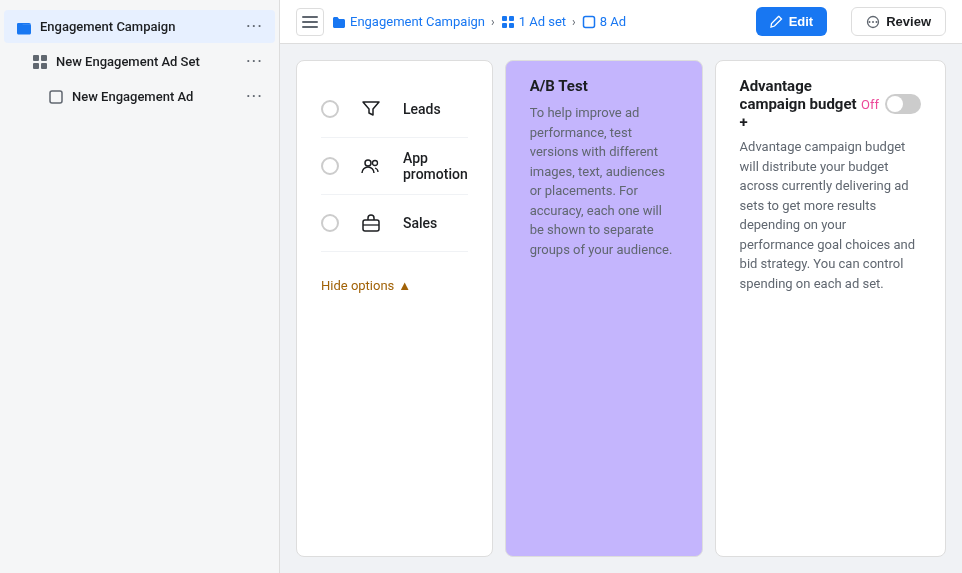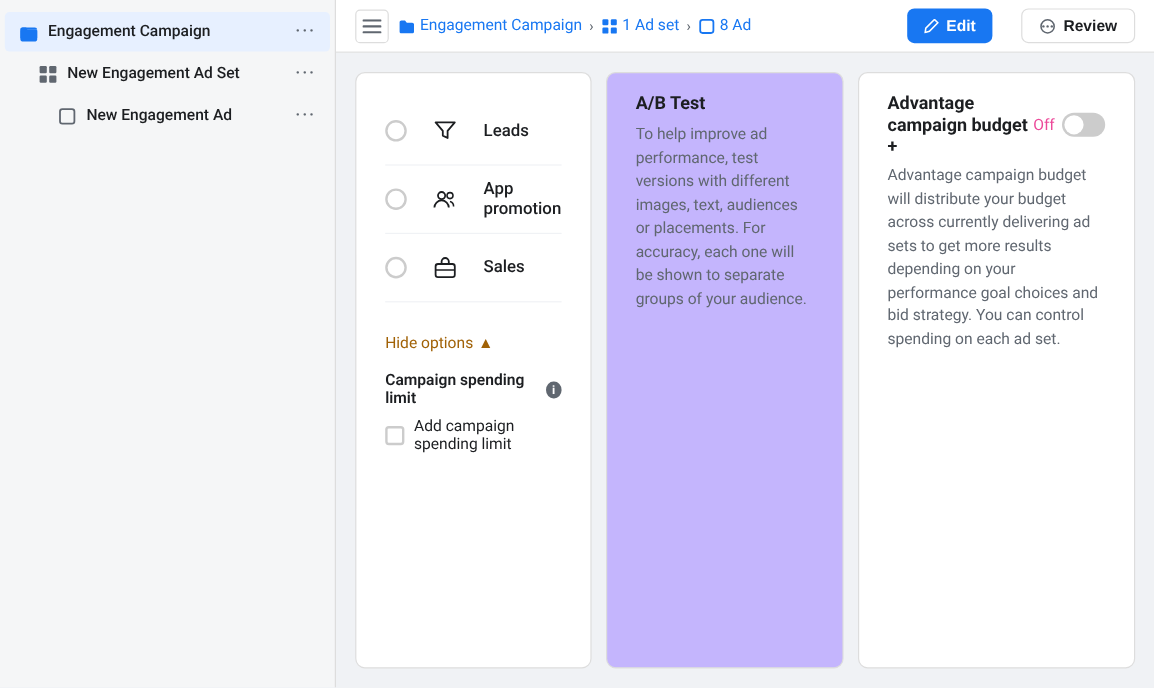--- a/index.html
+++ b/index.html
@@ -450,30 +450,20 @@
         <span class="option-label">Sales</span>
       </div>
 
       <div style="margin-top:14px;">
         <span class="hide-options-link">
           <span>Hide options</span>
           <span>▲</span>
         </span>
       </div>
 
-      <div class="spending-limit-section">
-        <div class="spending-limit-title">
-          <span>Campaign spending limit</span>
-          <span class="info-icon">i</span>
-        </div>
-        <div class="checkbox-row">
-          <div class="checkbox-sq"></div>
-          <span class="checkbox-label">Add campaign spending limit</span>
-        </div>
-      </div>
     </div>
 
     <div class="ab-card">
       <div class="ab-card-header">
         <span class="ab-title">A/B Test</span>
       </div>
       <p class="ab-description">To help improve ad performance, test versions with different images, text, audiences or placements. For accuracy, each one will be shown to separate groups of your audience.</p>
     </div>
 
     <div class="adv-card">

